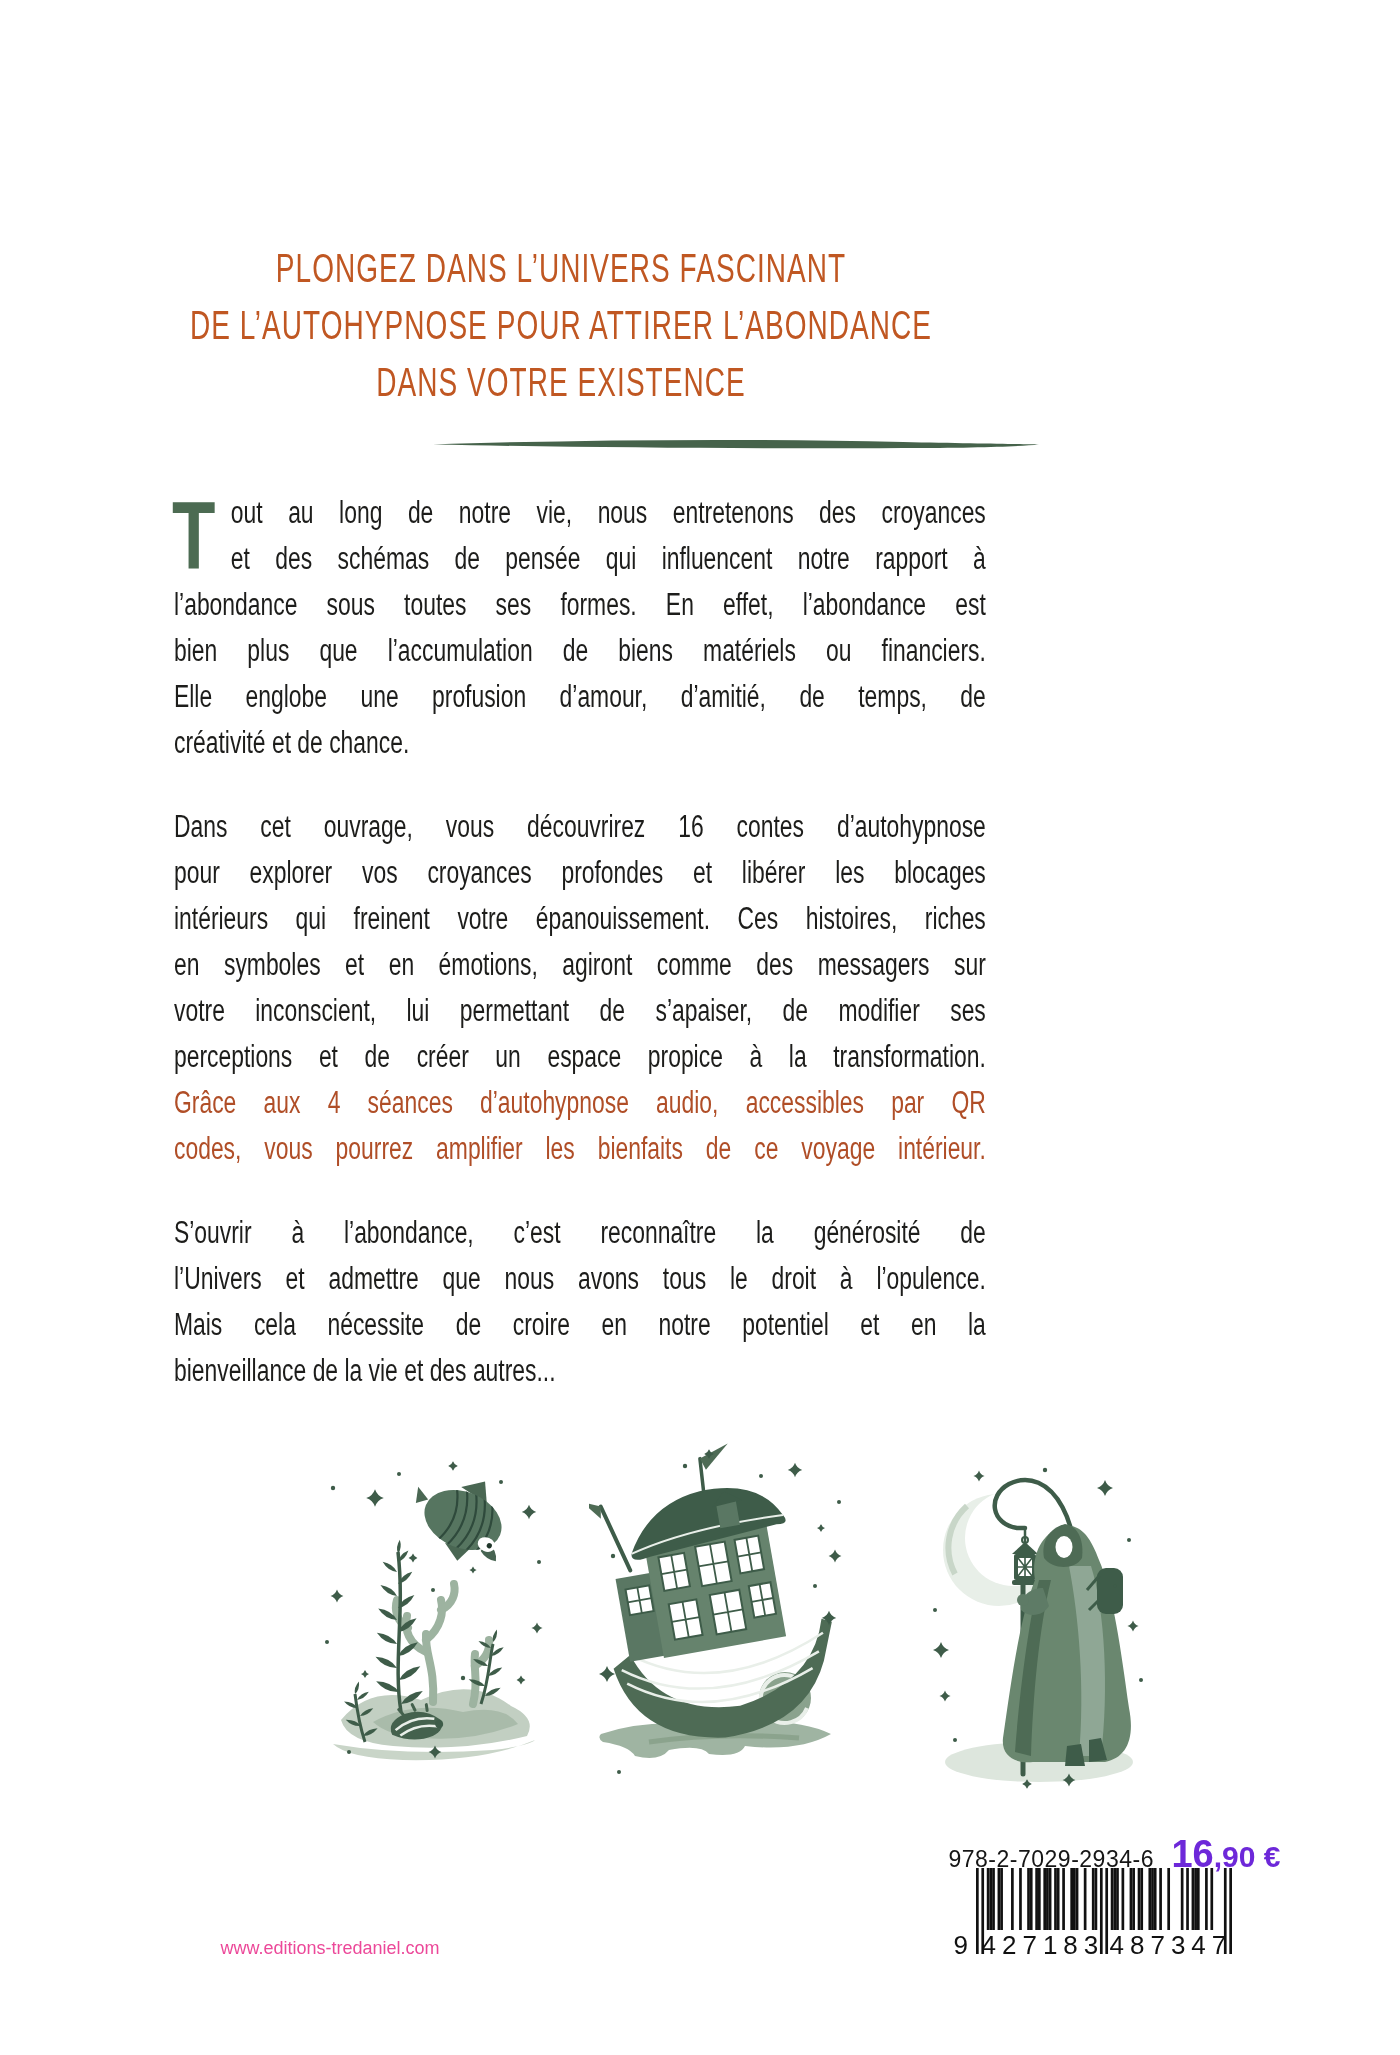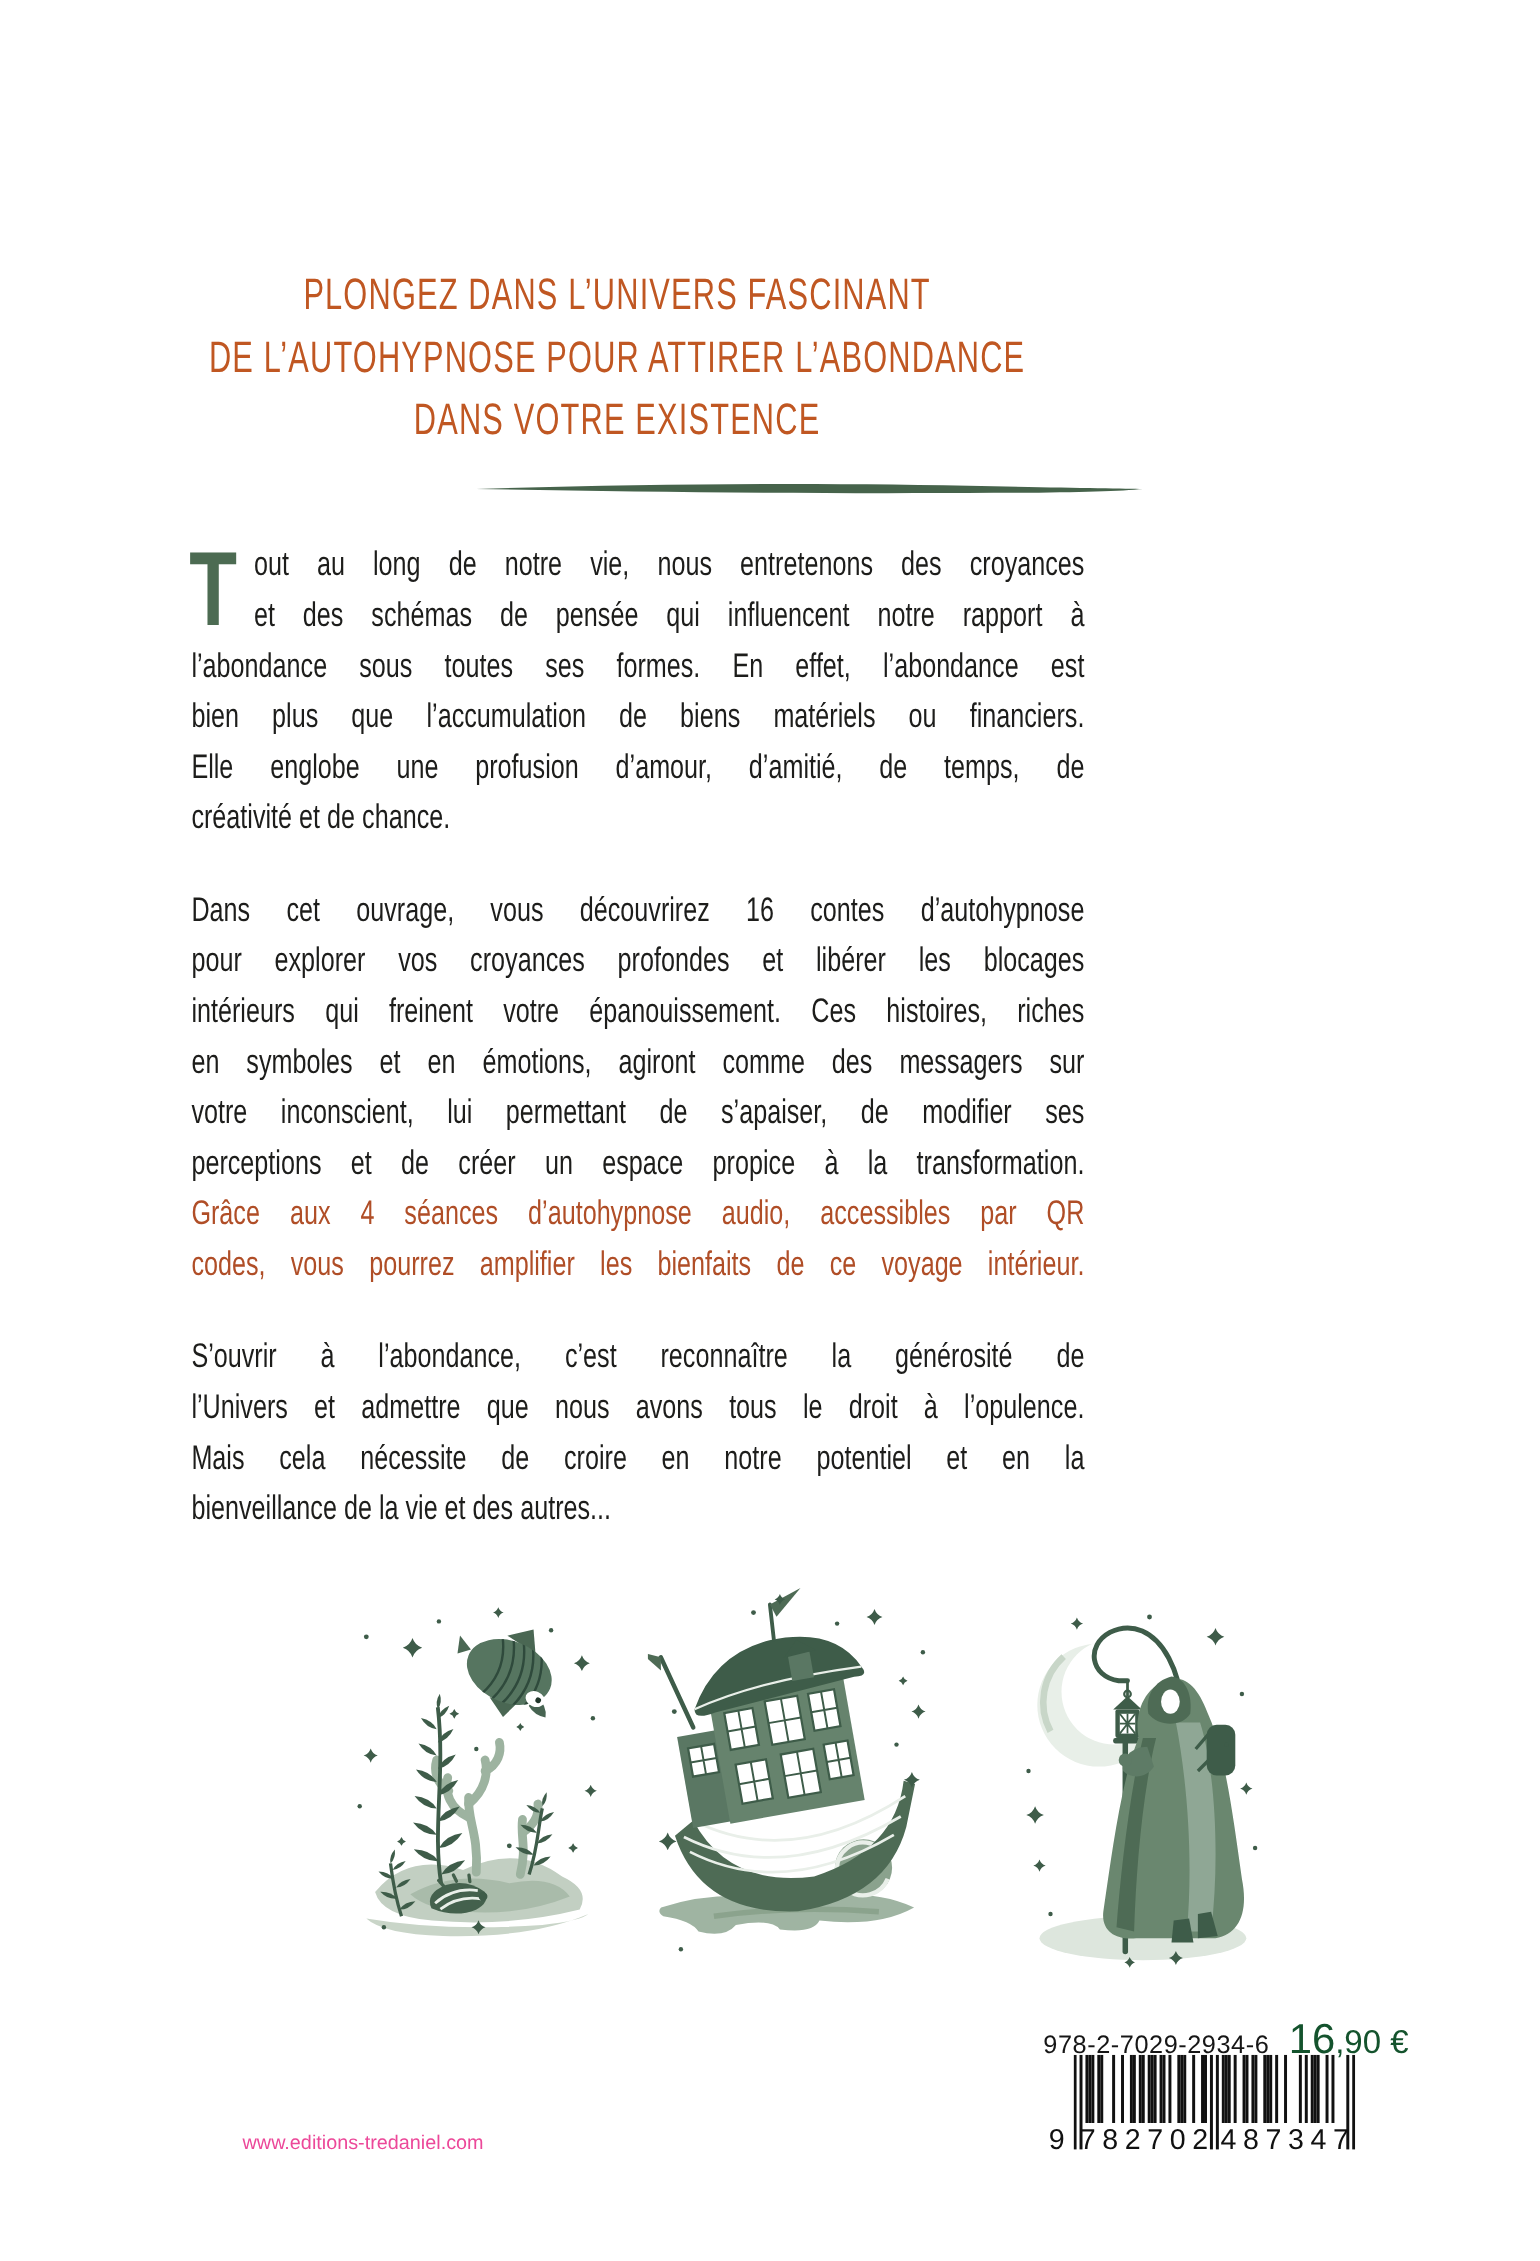--- a/index.html
+++ b/index.html
@@ -42,21 +42,21 @@
   .il { position:absolute; }
   .il1 { left:282px; top:1452px; }
   .il2 { left:558px; top:1436px; }
   .il3 { left:888px; top:1440px; }
   
   .isbnrow {
     position:absolute; left:918px; top:1833px; width:332px; height:36px;
     display:flex; align-items:baseline;justify-content:center;
   }
   .isbn { font-size:23px; letter-spacing:0.5px; color:#161616; }
-  .price { margin-left:auto; font-weight:normal; color:#14532d; white-space:nowrap; }
+  .price { margin-left:auto; font-weight:bold; color:#6d28d9; white-space:nowrap; }
   .price .big { font-size:38px; }
   .price .small { font-size:30px; }
   .barcode { position:absolute; left:945px; top:1868px; width:256px; height:100px; }
   .ean-digits { position:absolute; top:62px; font-size:26px; color:#111; }
   .ean-first { left:-22px; }
   .ean-g2 { left:6px; width:116px; text-align:center; letter-spacing:6px; }
   .ean-g3 { left:134px; width:116px; text-align:center; letter-spacing:6px; }
   .website { position:absolute; left:190px; top:1938px; font-size:18px; color:#ec4899; }
   .credit {
     position:absolute; left:1344px; top:2000px; white-space:nowrap;
@@ -413,21 +413,21 @@
         <rect x="210.19" y="0" width="2.69" height="62" fill="#111111"></rect>
         <rect x="215.58" y="0" width="2.69" height="62" fill="#111111"></rect>
         <rect x="218.27" y="0" width="2.69" height="62" fill="#111111"></rect>
         <rect x="220.97" y="0" width="2.69" height="62" fill="#111111"></rect>
         <rect x="229.05" y="0" width="2.69" height="62" fill="#111111"></rect>
         <rect x="234.44" y="0" width="2.69" height="62" fill="#111111"></rect>
         <rect x="247.92" y="0" width="2.69" height="86" fill="#111111"></rect>
         <rect x="253.31" y="0" width="2.69" height="86" fill="#111111"></rect>
       </svg>
     <span class="ean-digits ean-first">9</span>
-    <span class="ean-digits ean-g2">782702</span>
+    <span class="ean-digits ean-g2">427183</span>
     <span class="ean-digits ean-g3">487347</span>
   </div>
 
   <div class="website">www.editions-tredaniel.com</div>
 
   <div class="credit">Illustration de couverture : © Emma Guergouz.</div>
 
 </div>
 
 </body></html>

